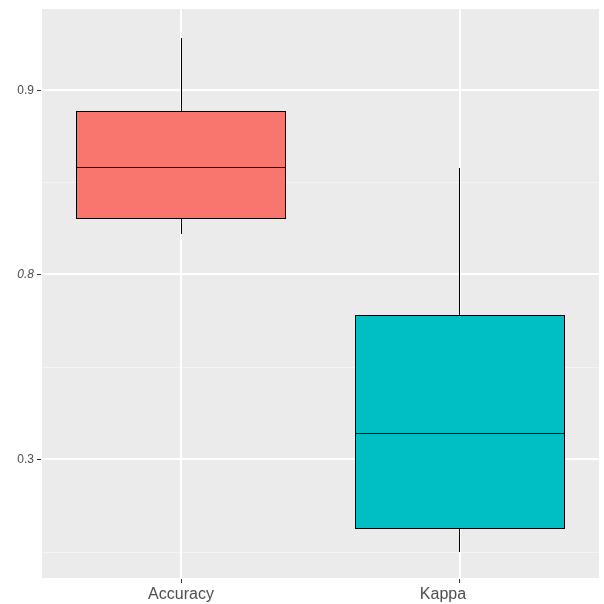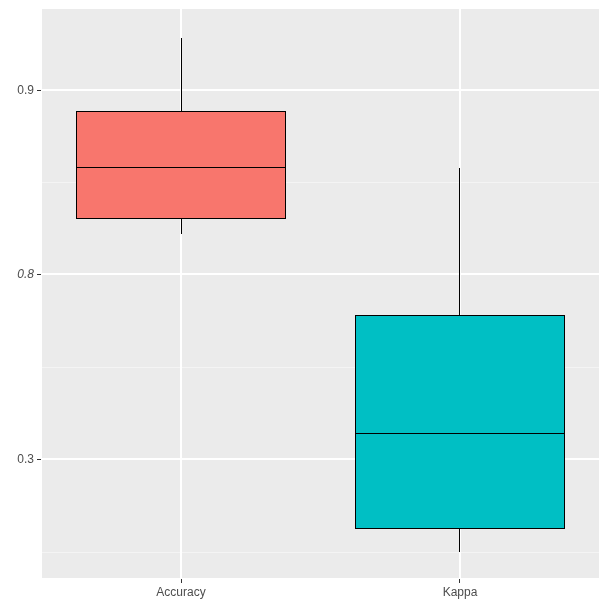--- a/index.html
+++ b/index.html
@@ -40,21 +40,21 @@
   }
   .y-tick-mark {
     position: absolute;
     height: 1px;
     background: #333333;
   }
   .x-tick-label {
     position: absolute;
     top: 0;
     transform: translateX(-50%);
-    font-size: 12px;
+    font-size: 16px;
     color: #4d4d4d;
     white-space: nowrap;
   }
   .x-tick-mark {
     position: absolute;
     width: 1px;
     background: #333333;
   }
   .box {
     position: absolute;
@@ -107,16 +107,16 @@
   <div class="whisker" style="left:459px; top:168px; height:148px;"></div>
   <div class="whisker" style="left:459px; top:529px; height:23px;"></div>
   <div class="box" style="left:355px; width:210px; top:315px; height:214px; background:#00bfc4;"></div>
   <div class="median" style="left:355px; width:210px; top:433px;"></div>
 
   <div class="x-tick-mark" style="left:181px; top:579px; height:4px;"></div>
   <div class="x-tick-mark" style="left:459px; top:579px; height:4px;"></div>
 
   <div style="position:absolute; left:0; top:585px; width:604px;">
     <span class="x-tick-label" style="left:181px;">Accuracy</span>
-    <span class="x-tick-label" style="left:460px;">Kappa</span>
+    <span class="x-tick-label" style="left:443px;">Kappa</span>
   </div>
 
 </div>
 
 </body></html>

